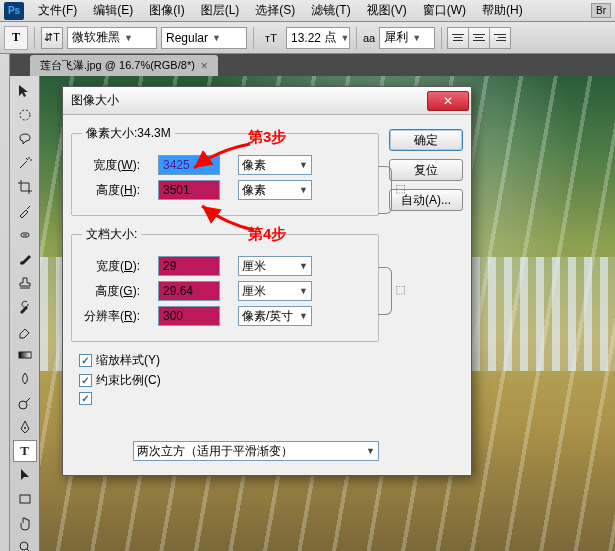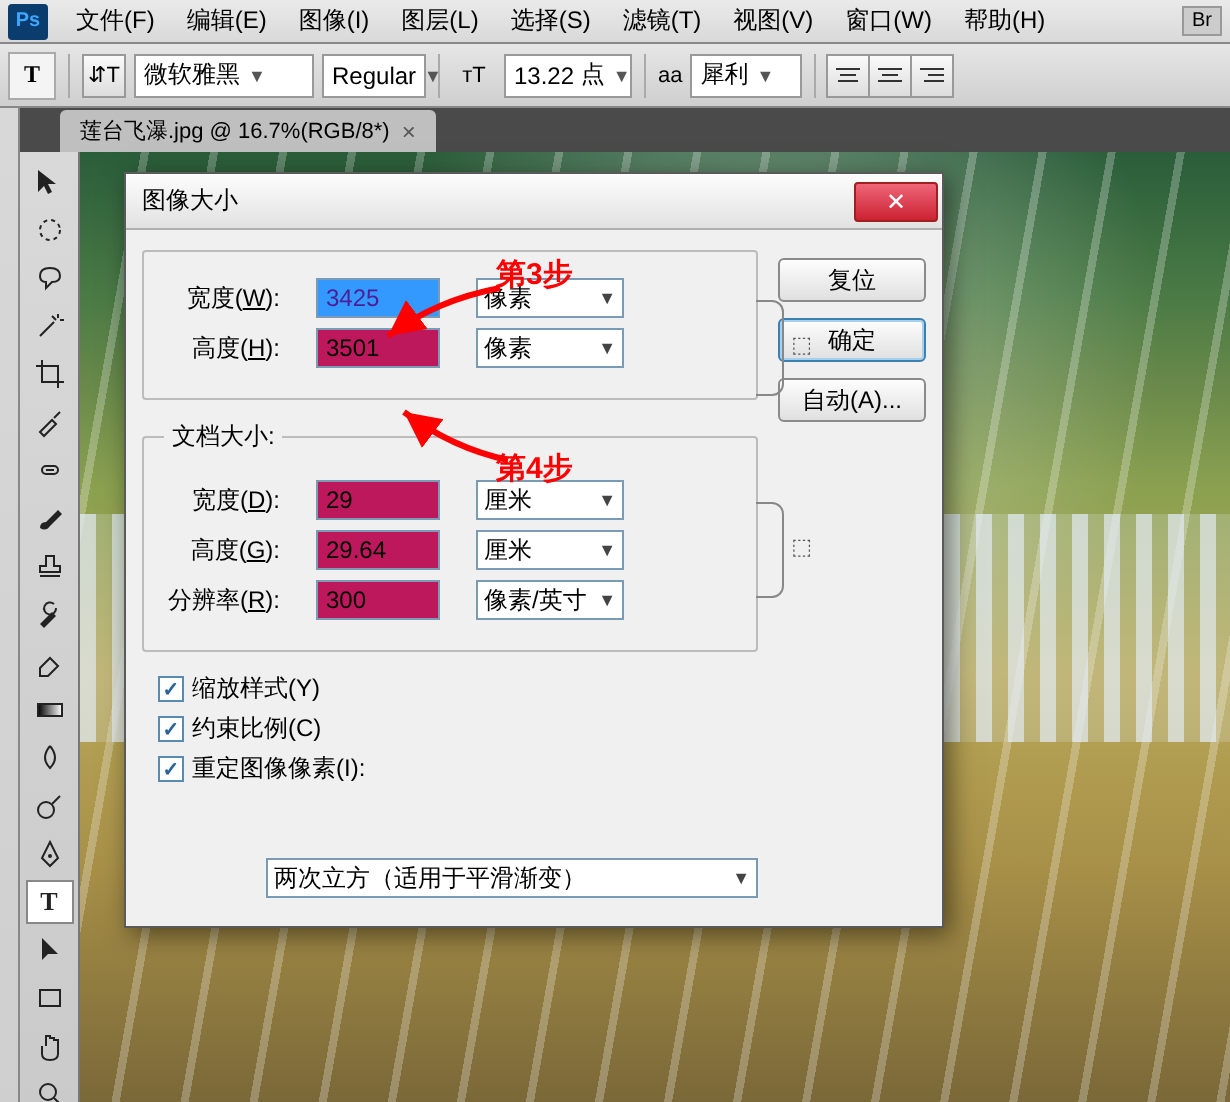--- a/index.html
+++ b/index.html
@@ -94,21 +94,21 @@
 </div>
 
 <div class="optbar">
   <div class="ticon">T</div>
   <div class="sep"></div>
   <div class="smbtn">⇵T</div>
   <div class="sel" style="width:90px">
     <span>微软雅黑</span>
       <span class="dd">▼</span>
   </div>
-  <div class="sel" style="width:52px">
+  <div class="sel" style="width:86px">
     <span>Regular</span>
       <span class="dd">▼</span>
   </div>
   <div class="sep"></div>
   <div class="smbtn" style="border:none;background:none;">тT</div>
   <div class="sel" style="width:64px">
     <span>13.22</span>&nbsp;<span>点</span><span class="dd">▼</span>
   </div>
   <div class="sep"></div>
   <span style="font-size:11px;">aa</span>
@@ -264,20 +264,21 @@
 <div class="dialog">
   <div class="dlg-titlebar">
     <span>图像大小</span>
     <span class="sp"></span>
     <div class="close">✕</div>
   </div>
   <div class="dlg-body">
     <div class="dlg-left">
 
       <fieldset style="position:relative;">
+        <legend>像素大小:34.3M</legend>
         <div class="row">
           <span class="lbl"><span>宽度</span>(<u>W</u>):</span>
           <input class="txt selblue" value="3425" style="">
           <div class="combo">
               <span>像素</span>
               <span class="ar">▼</span>
             </div>
         </div>
         <div class="row">
           <span class="lbl"><span>高度</span>(<u>H</u>):</span>
@@ -324,33 +325,32 @@
       <div class="chkrow">
         <div class="chk">✓</div>
         <span>缩放样式(Y)</span>
       </div>
       <div class="chkrow">
         <div class="chk">✓</div>
         <span>约束比例(C)</span>
       </div>
       <div class="chkrow">
         <div class="chk">✓</div>
-        <span>重定图像像素(I):</span>
       </div>
       <div class="resample">
         <div class="combo">
             <span>两次立方（适用于平滑渐变）</span>
             <span class="ar">▼</span>
           </div>
       </div>
 
     </div>
     <div class="dlg-right">
+      <div class="btn def">确定</div>
       <div class="btn">复位</div>
-      <div class="btn def">确定</div>
       <div class="btn">自动(A)...</div>
     </div>
   </div>
 </div>
 
 <div class="anno" style="left:248px; top:128px;">第3步</div>
 <div class="arrow" style="left:188px; top:140px;">
   <svg width="70" height="40">
       <defs>
         <marker id="ah1" markerWidth="8" markerHeight="8" refX="6" refY="3" orient="auto">

